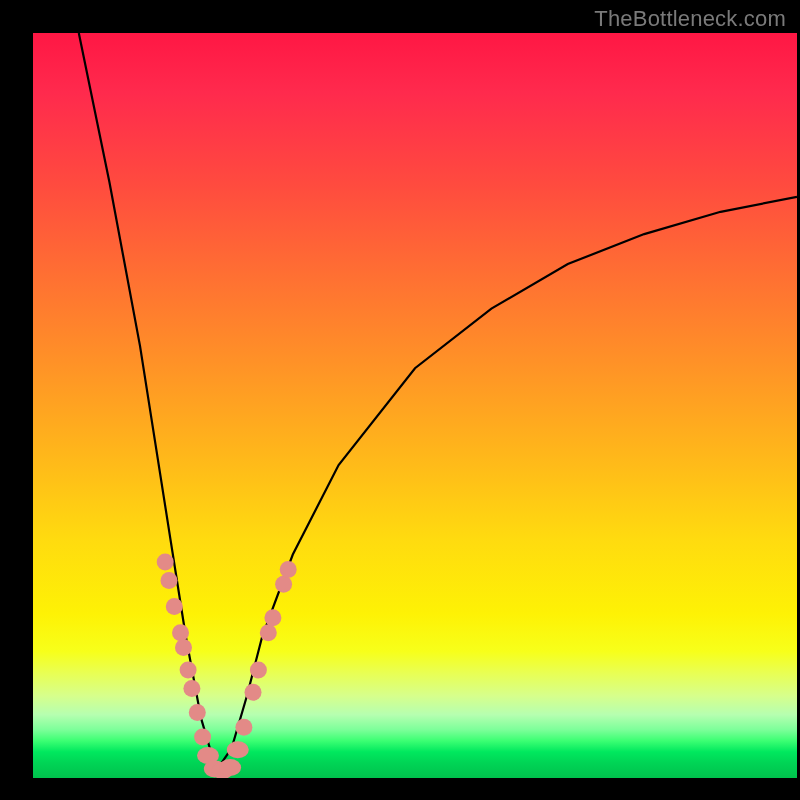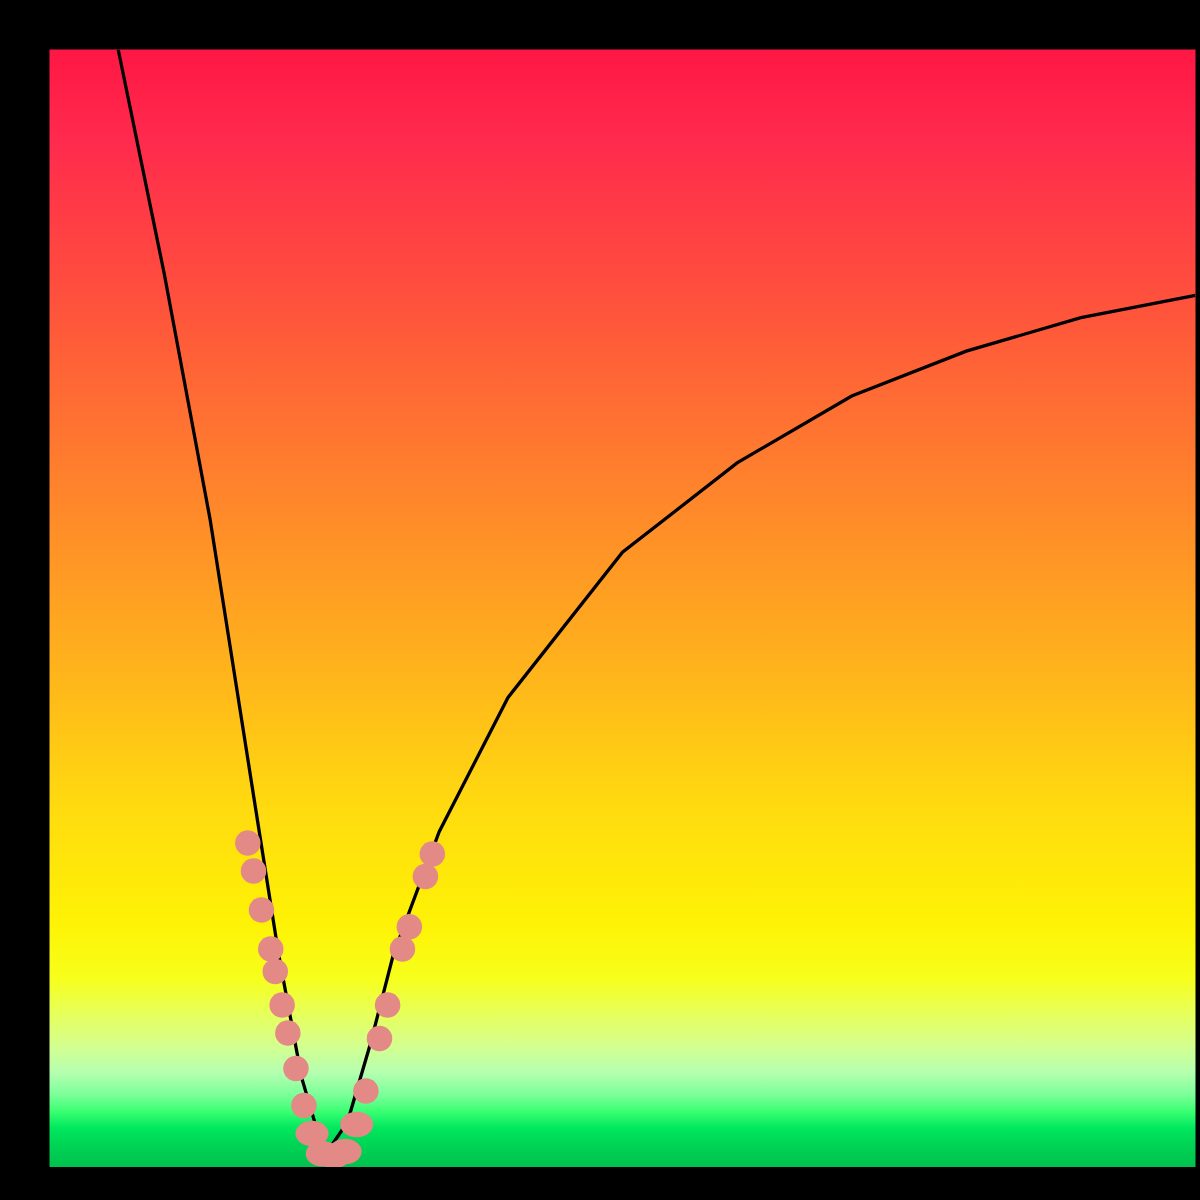--- a/index.html
+++ b/index.html
@@ -71,20 +71,21 @@
   }
   .marker {
     fill: #e38a87;
     stroke: none;
   }
 </style>
 </head>
 <body>
 
 <div class="frame">
+  <div class="watermark">TheBottleneck.com</div>
 
   <div class="plot">
     <svg class="overlay" viewBox="0 0 764 745" preserveAspectRatio="none">
       <path id="curve-path" class="curve" d="M45.8 0.0 L76.4 149.0 L107.0 312.9 L137.5 506.6 L152.8 603.5 L168.1 685.4 L183.4 737.5 L198.6 715.2 L213.9 663.0 L229.2 603.5 L259.8 521.5 L305.6 432.1 L382.0 335.2 L458.4 275.6 L534.8 231.0 L611.2 201.1 L687.6 178.8 L764.0 163.9"></path>
       <g id="markers-group">
           <ellipse cx="132.2" cy="529.0" rx="8.5" ry="8.5" class="marker"></ellipse>
           <ellipse cx="136.0" cy="547.6" rx="8.5" ry="8.5" class="marker"></ellipse>
           <ellipse cx="141.3" cy="573.6" rx="8.5" ry="8.5" class="marker"></ellipse>
           <ellipse cx="147.5" cy="599.7" rx="8.5" ry="8.5" class="marker"></ellipse>
           <ellipse cx="150.5" cy="614.6" rx="8.5" ry="8.5" class="marker"></ellipse>

